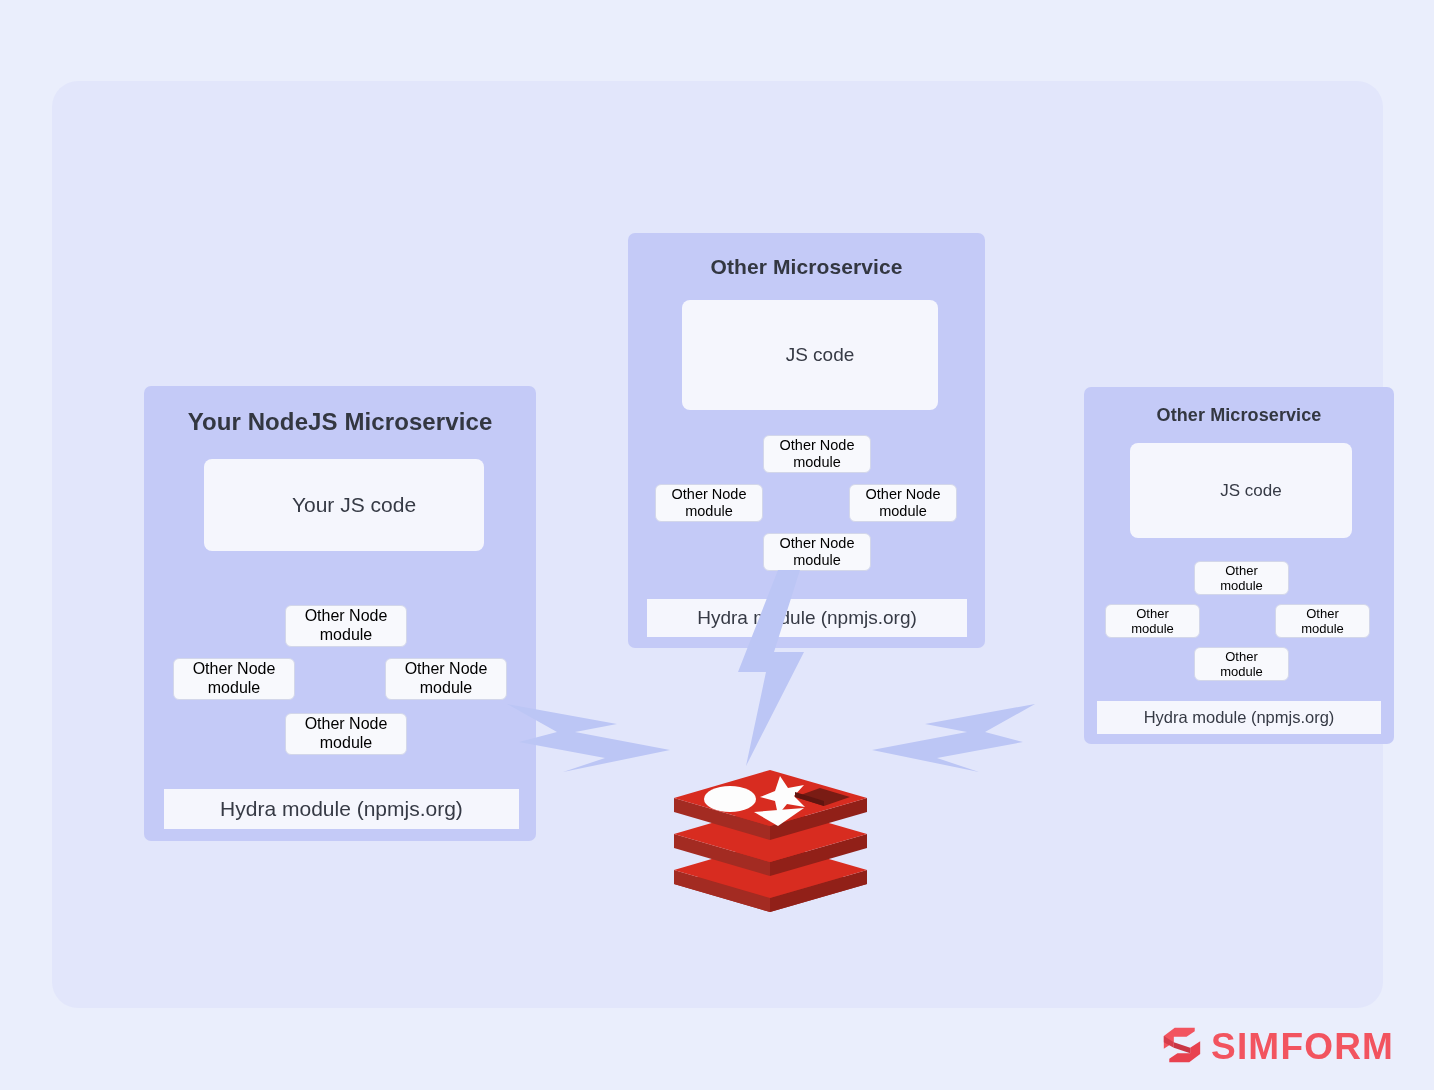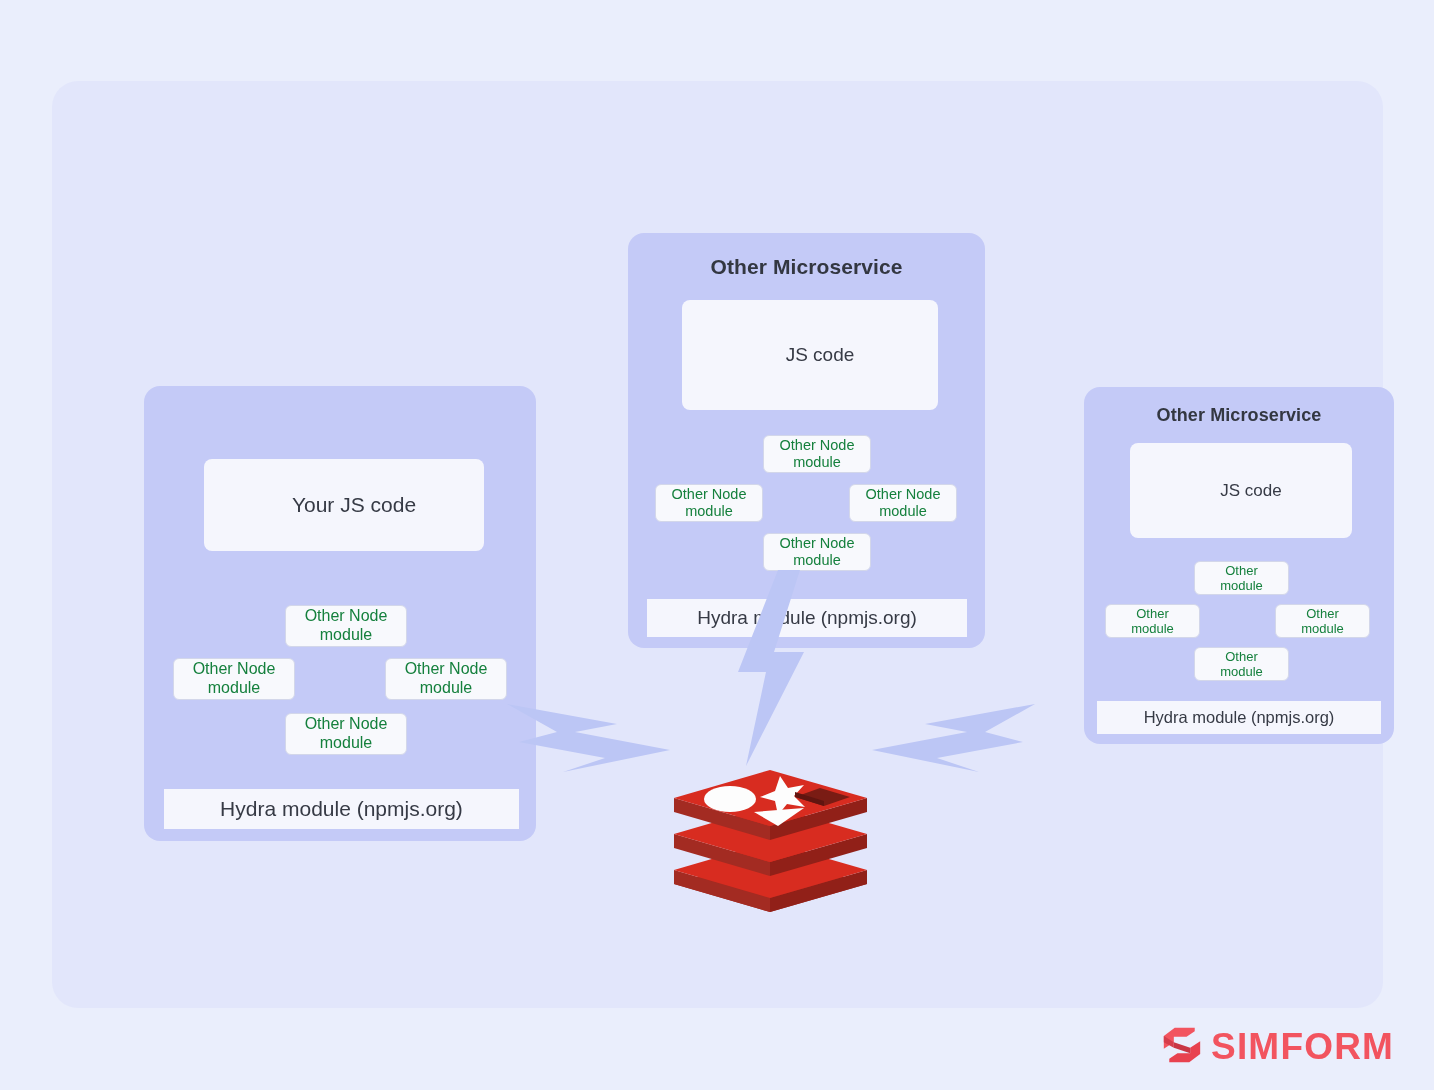--- a/index.html
+++ b/index.html
@@ -24,21 +24,21 @@
     width: 1331px;
     height: 927px;
     background: #e2e6fb;
     border-radius: 26px;
   }
 
   
   .service-card {
     position: absolute;
     background: #c4caf7;
-    border-radius: 16px;
+    border-radius: 7px;
   }
 
   .service-title {
     position: absolute;
     left: 0;
     width: 100%;
     text-align: center;
     font-weight: bold;
     color: #333741;
     letter-spacing: 0.1px;
@@ -58,21 +58,21 @@
   .module-box {
     position: absolute;
     background: #f8f9fd;
     border: 1px solid #d3d7ea;
     border-radius: 6px;
     display: flex;
     align-items: center;
     justify-content: center;
     text-align: center;
     line-height: 1.16;
-    color: #15803d;
+    color: #000000;
   }
 
   .hydra-bar {
     position: absolute;
     background: #f5f6fd;
     display: flex;
     align-items: center;
     justify-content: center;
     color: #363a45;
   }
@@ -134,20 +134,21 @@
     color: #f2545f;
     letter-spacing: 1.2px;
   }
 </style>
 </head>
 <body>
 
 <div id="inner-panel">
 
   <div class="service-card" id="card-left">
+    <div class="service-title">Your NodeJS Microservice</div>
 
     <div class="code-box" id="code-left">Your JS code</div>
 
     <div class="module-box" id="lm-top">
       <span><span>Other Node</span><br><span>module</span></span>
     </div>
     <div class="module-box" id="lm-left">
       <span><span>Other Node</span><br><span>module</span></span>
     </div>
     <div class="module-box" id="lm-right">

